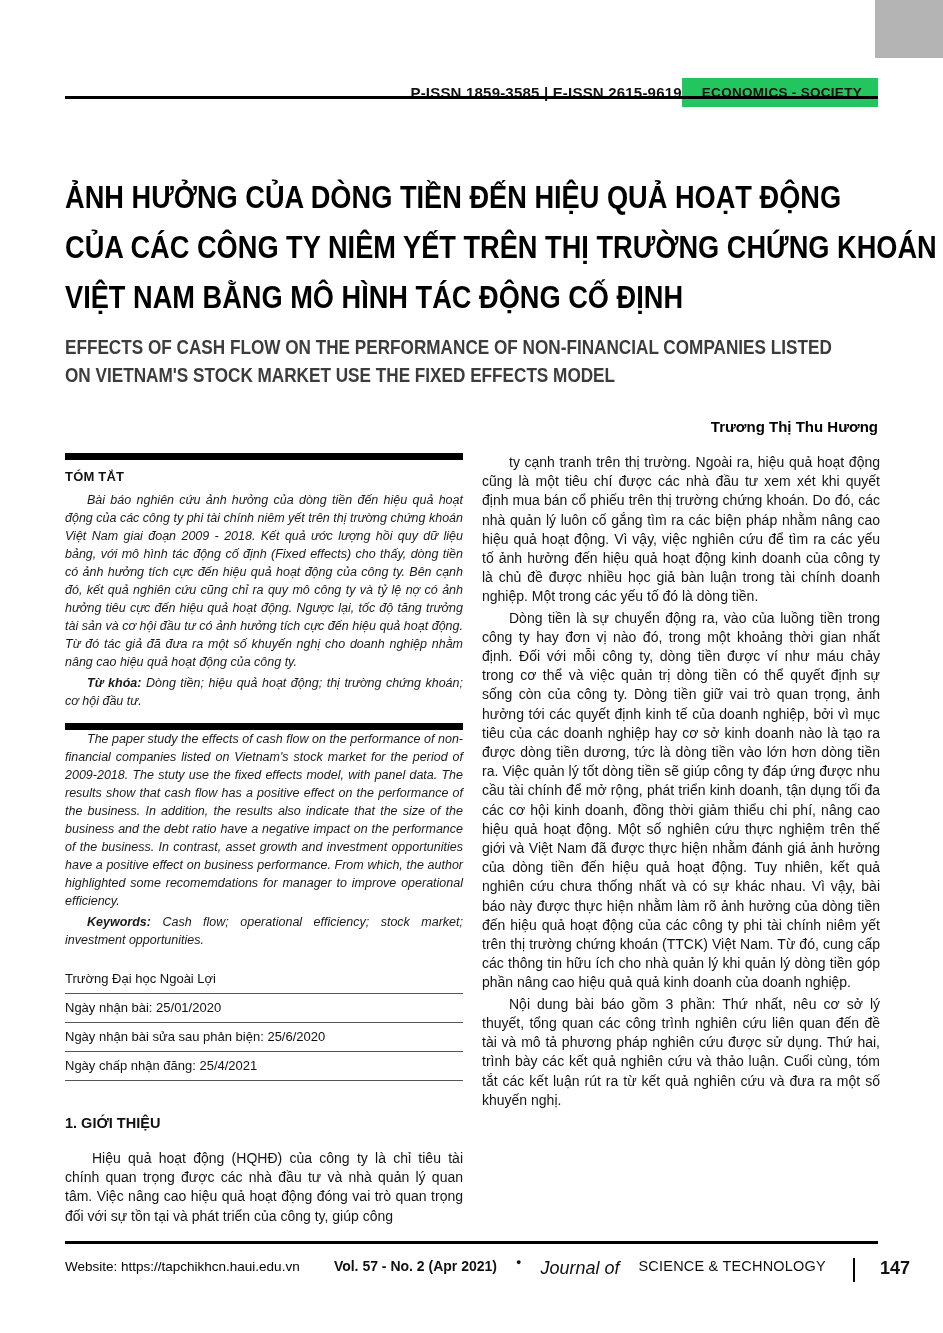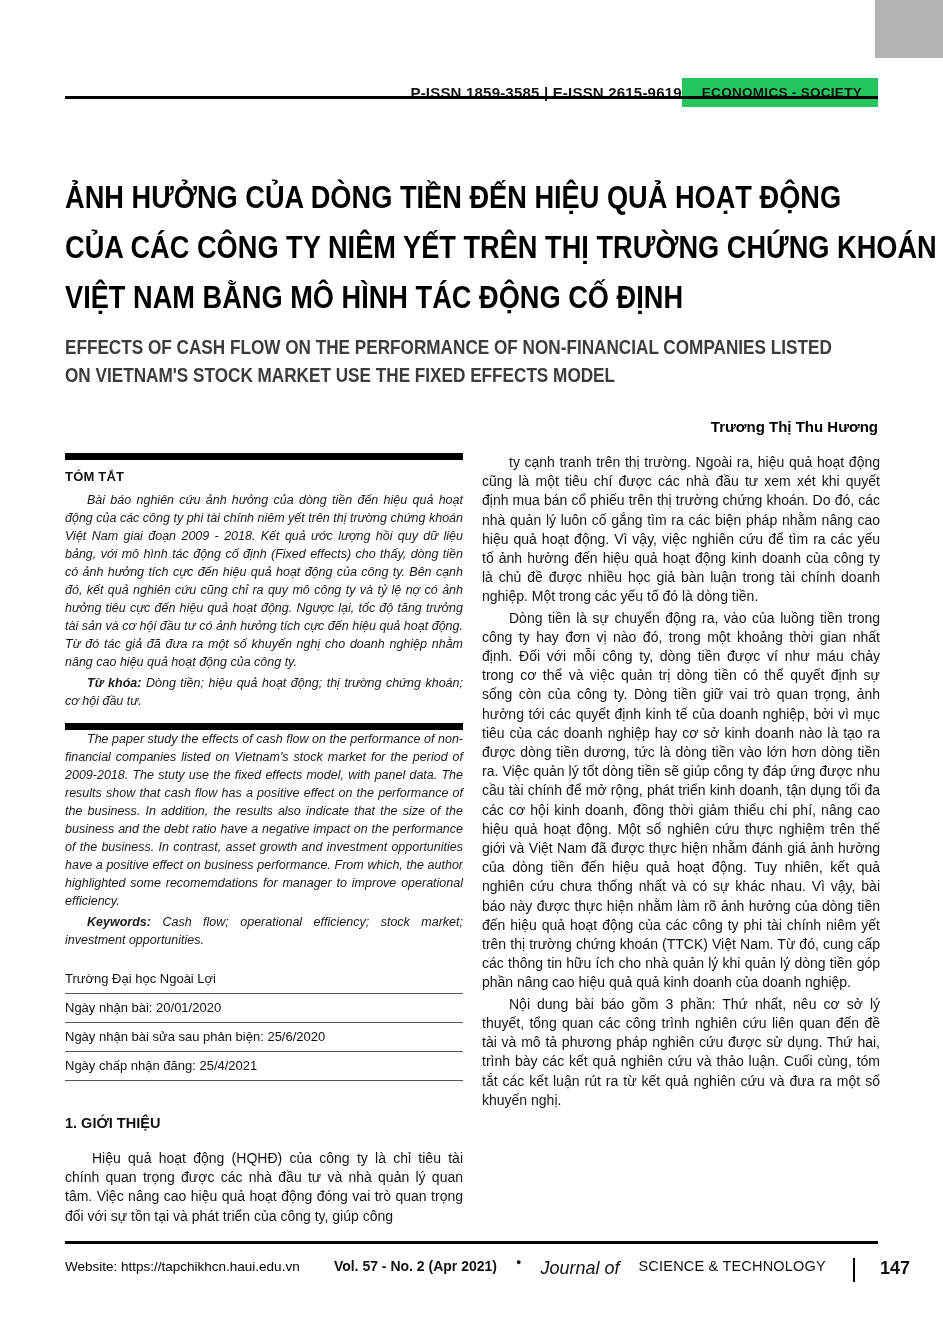--- a/index.html
+++ b/index.html
@@ -155,21 +155,21 @@
       <div class="box-heading">TÓM TẮT</div>
       <p class="abstract-text">Bài báo nghiên cứu ảnh hưởng của dòng tiền đến hiệu quả hoạt động của các công ty phi tài chính niêm yết trên thị trường chứng khoán Việt Nam giai đoạn 2009 - 2018. Kết quả ước lượng hồi quy dữ liệu bảng, với mô hình tác động cố định (Fixed effects) cho thấy, dòng tiền có ảnh hưởng tích cực đến hiệu quả hoạt động của công ty. Bên cạnh đó, kết quả nghiên cứu cũng chỉ ra quy mô công ty và tỷ lệ nợ có ảnh hưởng tiêu cực đến hiệu quả hoạt động. Ngược lại, tốc độ tăng trưởng tài sản và cơ hội đầu tư có ảnh hưởng tích cực đến hiệu quả hoạt động. Từ đó tác giả đã đưa ra một số khuyến nghị cho doanh nghiệp nhằm nâng cao hiệu quả hoạt động của công ty.</p>
       <p class="abstract-text"><b>Từ khóa:</b> <span>Dòng tiền; hiệu quả hoạt động; thị trường chứng khoán; cơ hội đầu tư.</span></p>
 
       <div class="black-bar bar-abstract"></div>
       <p class="abstract-text">The paper study the effects of cash flow on the performance of non-financial companies listed on Vietnam's stock market for the period of 2009-2018. The stuty use the fixed effects model, with panel data. The results show that cash flow has a positive effect on the performance of the business. In addition, the results also indicate that the size of the business and the debt ratio have a negative impact on the performance of the business. In contrast, asset growth and investment opportunities have a positive effect on business performance. From which, the author highlighted some recomemdations for manager to improve operational efficiency.</p>
       <p class="abstract-text"><b>Keywords:</b> <span>Cash flow; operational efficiency; stock market; investment opportunities.</span></p>
 
       <div class="affiliation">
         <div class="aff-row">Trường Đại học Ngoài Lợi</div>
-        <div class="aff-row">Ngày nhận bài: 20/01/2020</div>
+        <div class="aff-row">Ngày nhận bài: 25/01/2020</div>
         <div class="aff-row">Ngày nhận bài sửa sau phản biện: 25/6/2020</div>
         <div class="aff-row">Ngày chấp nhận đăng: 25/4/2021</div>
       </div>
 
       <div class="section-heading">1. GIỚI THIỆU</div>
       <p class="body-text">Hiệu quả hoạt động (HQHĐ) của công ty là chỉ tiêu tài chính quan trọng được các nhà đầu tư và nhà quản lý quan tâm. Việc nâng cao hiệu quả hoạt động đóng vai trò quan trọng đối với sự tồn tại và phát triển của công ty, giúp công</p>
 
     </div>
 
     <div class="col-right">

